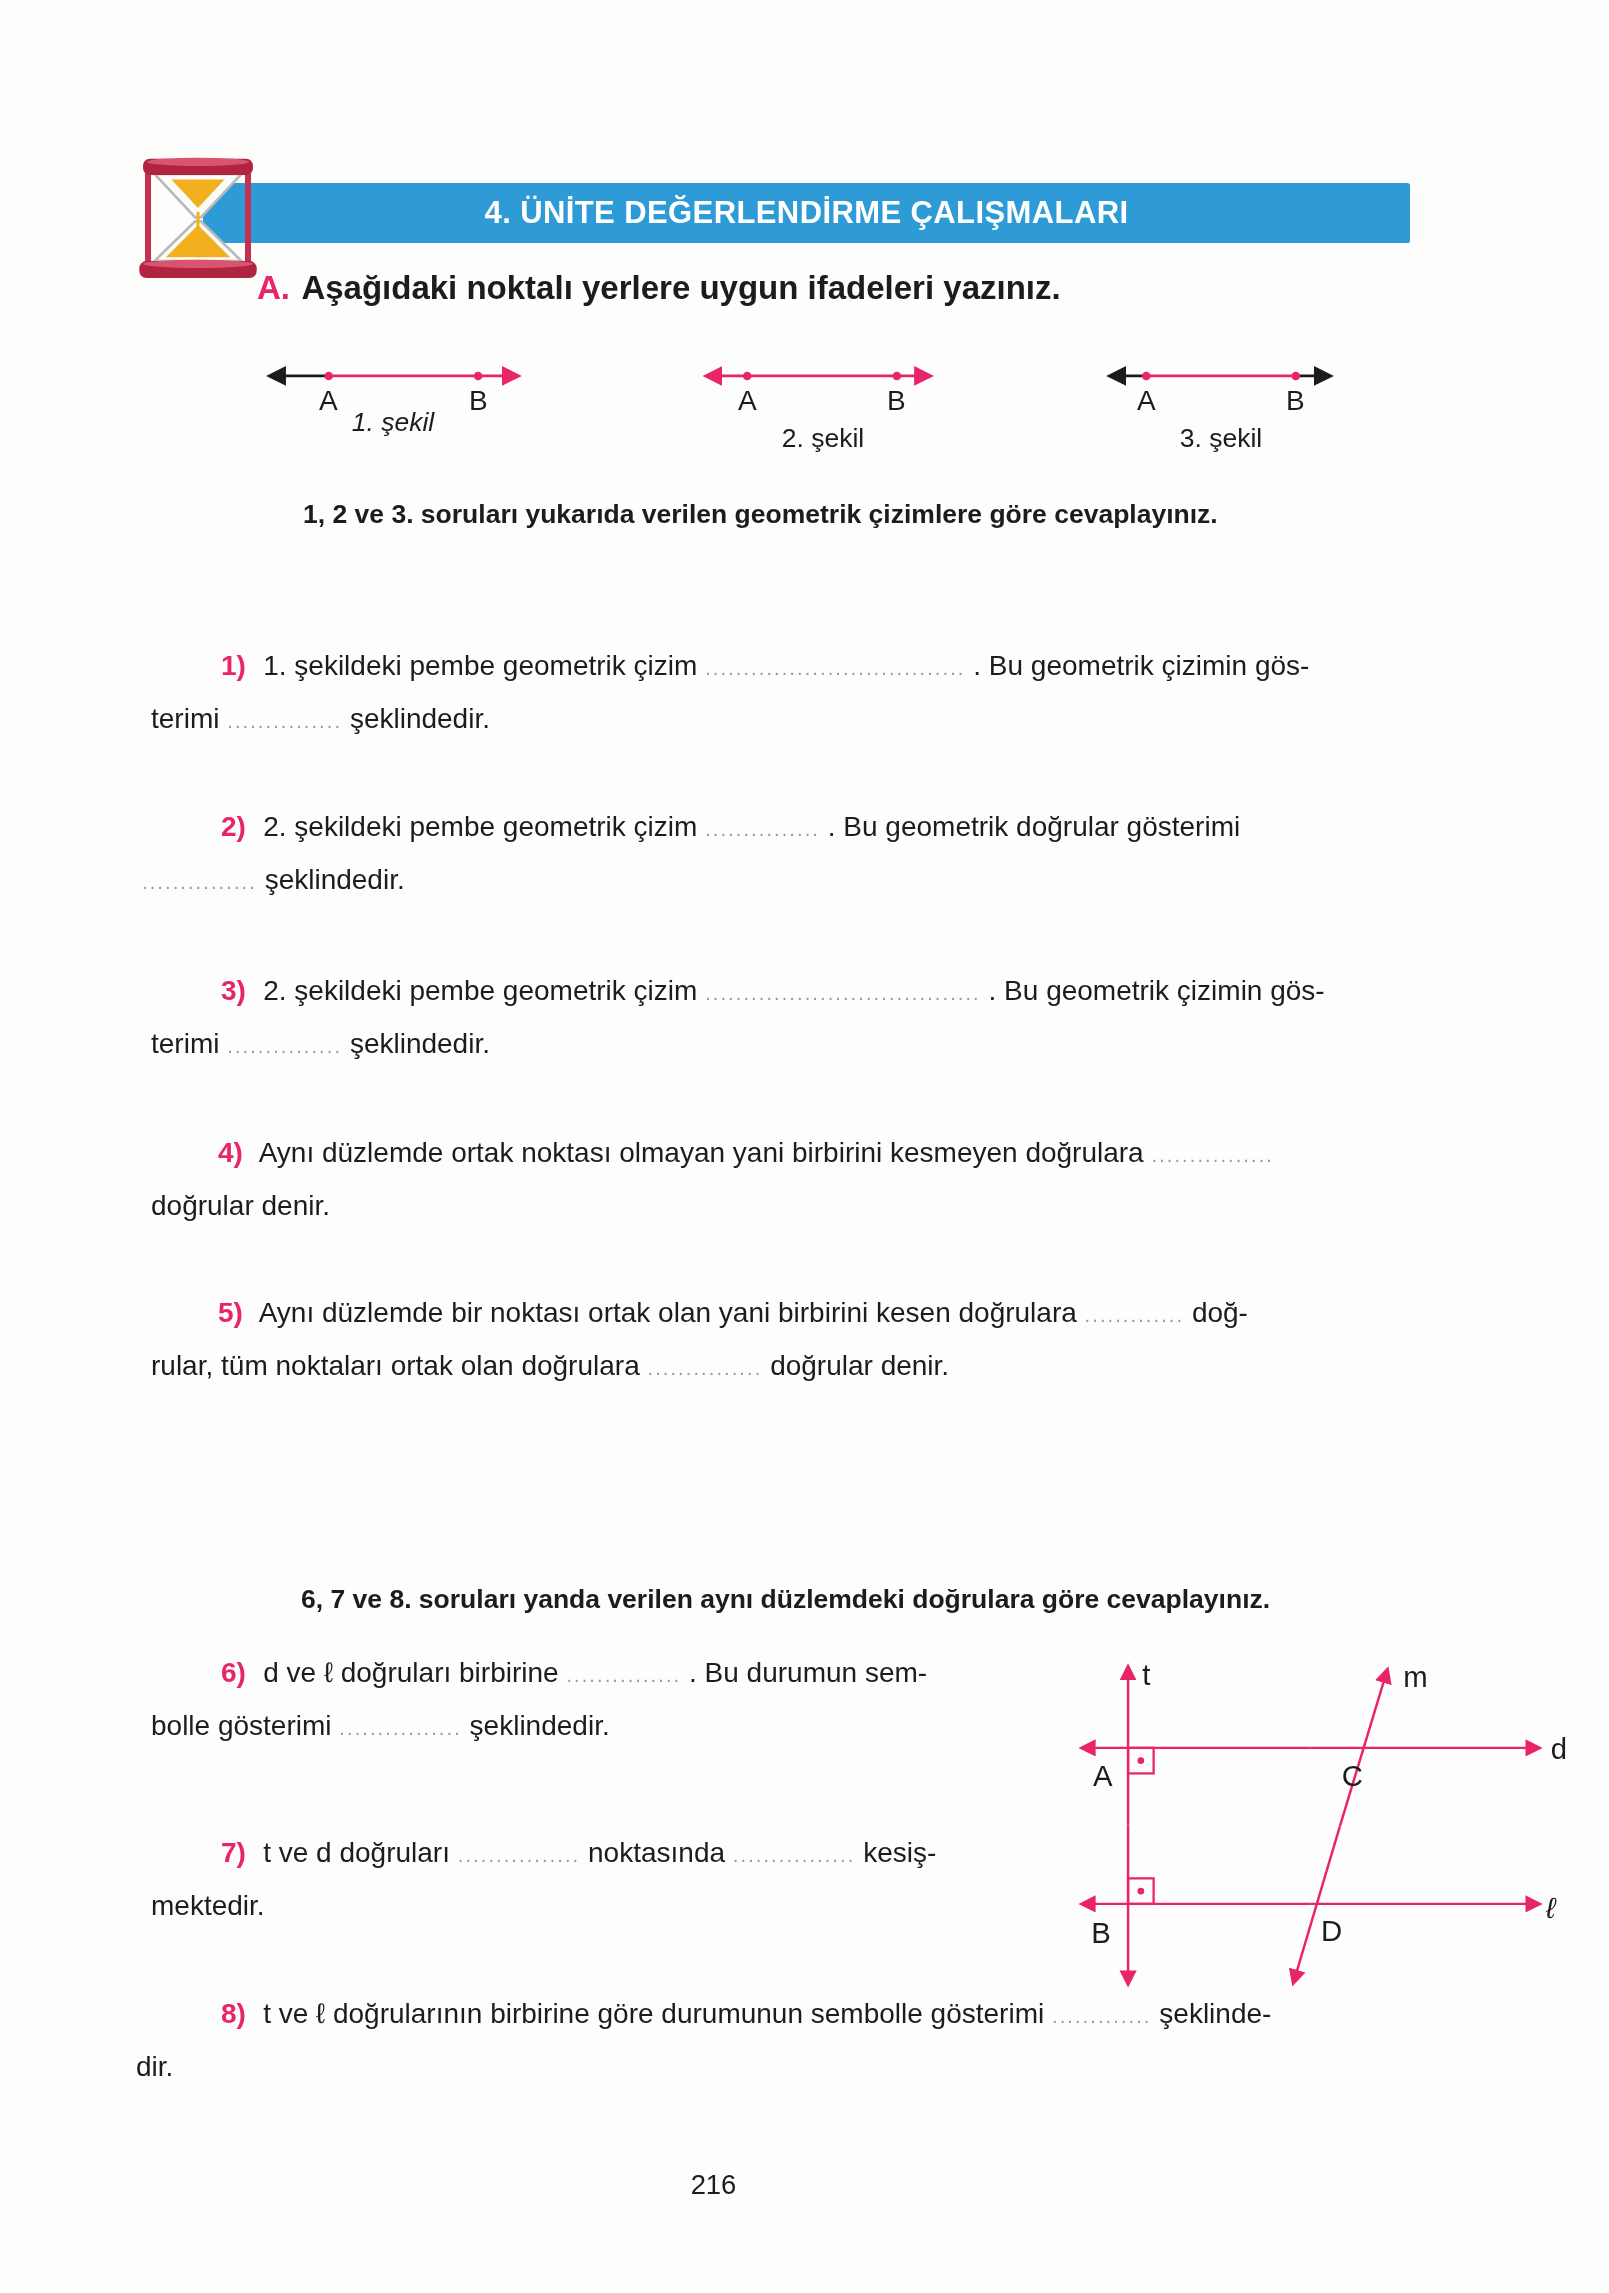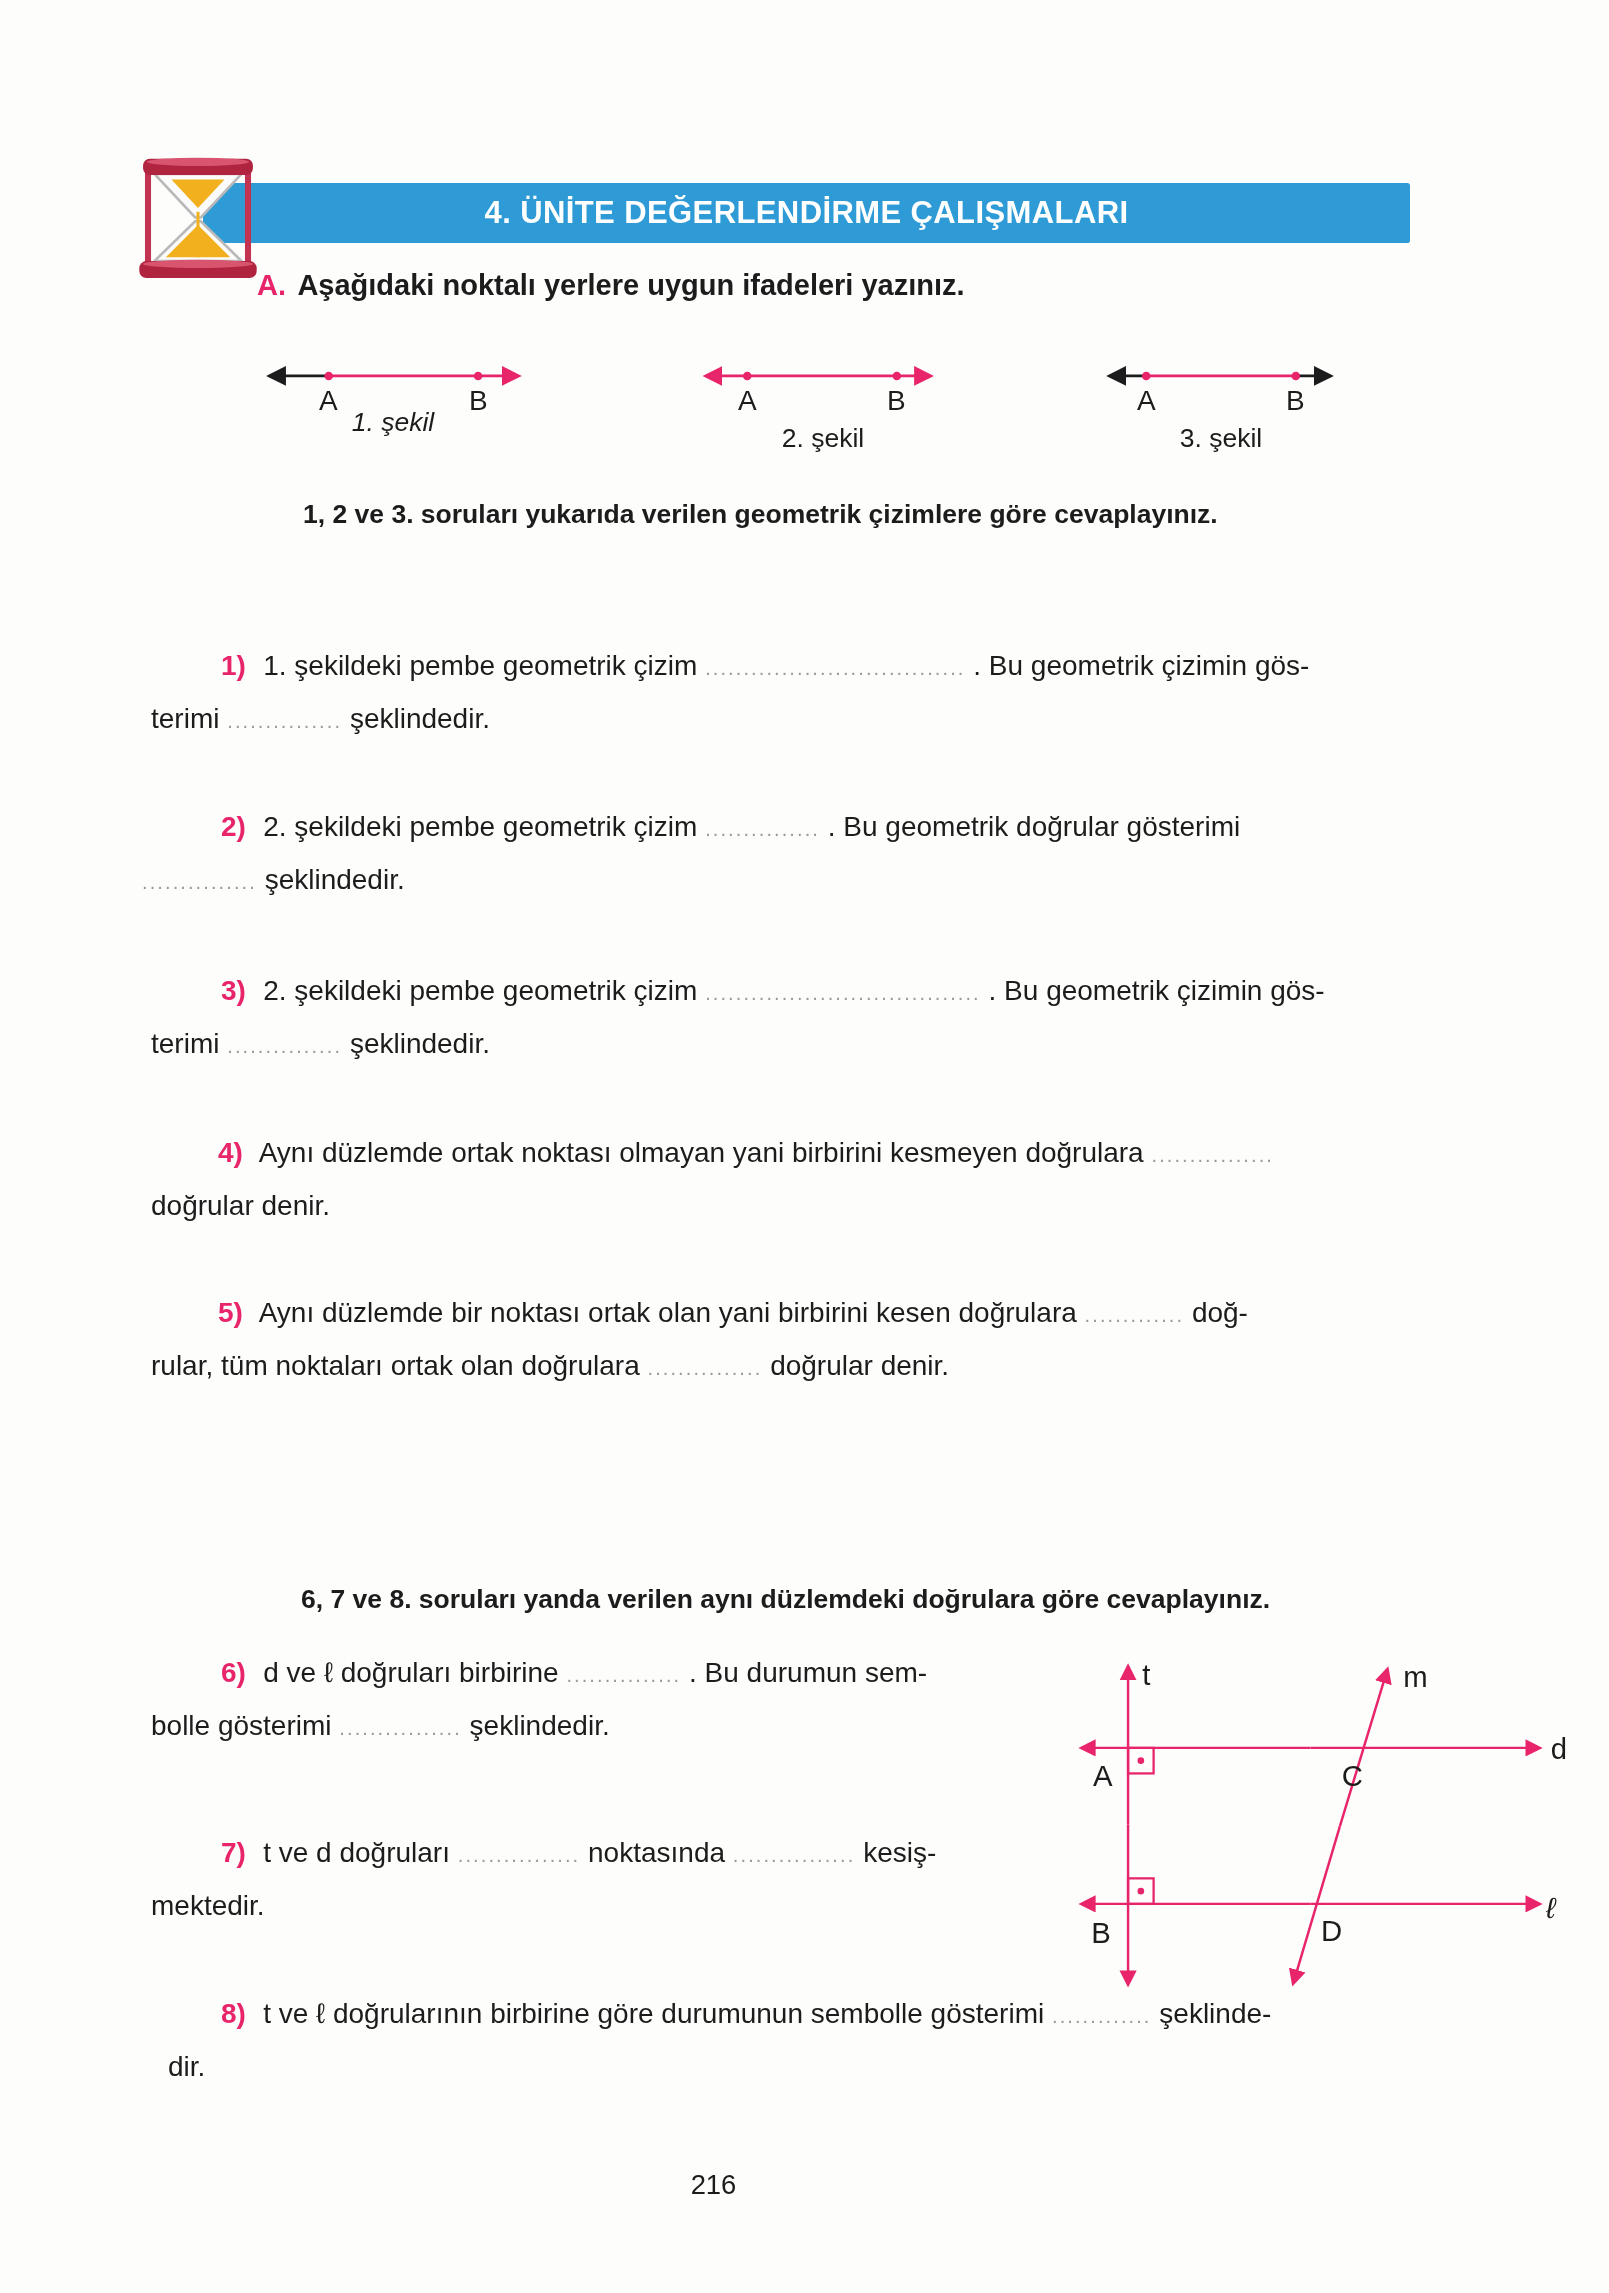--- a/index.html
+++ b/index.html
@@ -14,21 +14,21 @@
   .abs{position:absolute;}
   .headerbar{
     background:#2f9bd6;
     border-radius:2.8px;
     display:flex;align-items:center;justify-content:center;
   }
   .headerbar .title{
     color:#ffffff;font-weight:700;font-size:31px;letter-spacing:0.4px;
     white-space:nowrap;
   }
-  .sectionA{font-size:29px;font-weight:700;white-space:nowrap;}
+  .sectionA{font-size:33px;font-weight:700;white-space:nowrap;}
   .sectionA .alabel{color:#e8246b;margin-right:11.4px;}
   .instruction{font-size:26.5px;font-weight:700;white-space:nowrap;}
   .qline{font-size:28px;white-space:nowrap;}
   .qnum{color:#e8246b;font-weight:700;margin-right:9.5px;}
   .dots{color:#999999;font-size:20px;letter-spacing:2.1px;}
   .figlabel{font-size:28px;position:absolute;}
   .figcaption{position:absolute;width:100%;text-align:center;font-size:26.5px;}
   .pagenum{width:1427px;text-align:center;font-size:27.4px;}
   .diaglabel{font-size:31px;fill:#1c1c1c;}
   .ell{font-style:italic;}
@@ -192,21 +192,21 @@
   <div class="abs qline" style="left:151px;top:1890px;">
     <span>mektedir.</span>
   </div>
 
   <div class="abs qline" style="left:221px;top:1998px;">
     <span class="qnum">8)</span>
     <span>t ve ℓ doğrularının birbirine göre durumunun sembolle gösterimi</span>
     <span class="dots">.............</span>
     <span>şeklinde-</span>
   </div>
-  <div class="abs qline" style="left:168px;top:2051px;">
+  <div class="abs qline" style="left:136px;top:2051px;">
     <span>dir.</span>
   </div>
 
   <svg class="abs" style="left:1055px;top:1642px;" width="530" height="364" viewBox="0 0 560 385">
 
     <line x1="77" y1="193" x2="77" y2="27" stroke="#e8246b" stroke-width="2.6" marker-end="url(#mpink)"></line>
     <line x1="77" y1="193" x2="77" y2="361" stroke="#e8246b" stroke-width="2.6" marker-end="url(#mpink)"></line>
 
     <line x1="270" y1="112" x2="29" y2="112" stroke="#e8246b" stroke-width="2.6" marker-end="url(#mpink)"></line>
     <line x1="270" y1="112" x2="511" y2="112" stroke="#e8246b" stroke-width="2.6" marker-end="url(#mpink)"></line>

